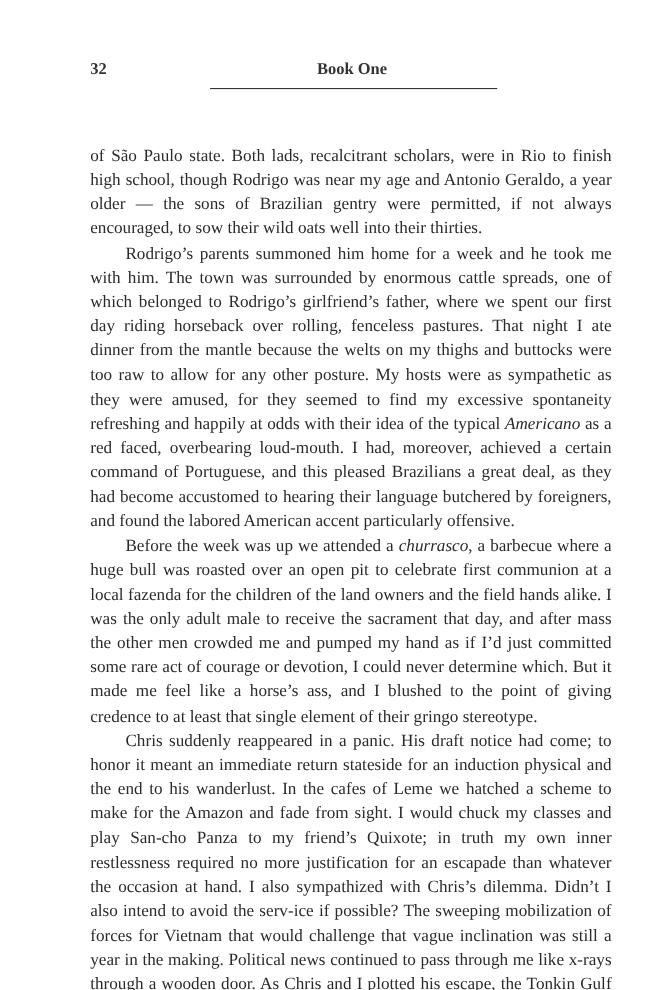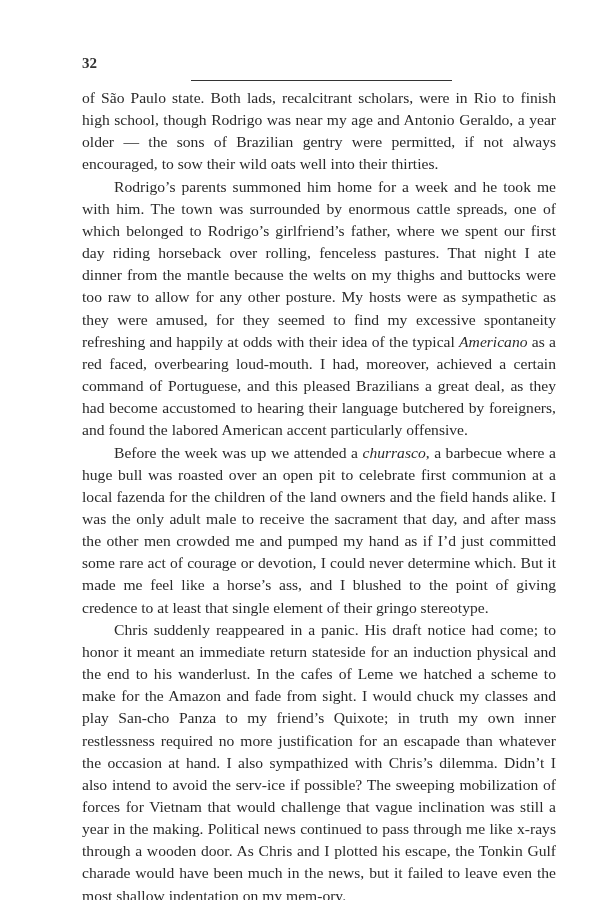--- a/index.html
+++ b/index.html
@@ -23,28 +23,29 @@
     background: #333;
   }
   .body-text {
     position: absolute; left: 82px; top: 87px; width: 474px;
     font-size: 15.6px; line-height: 22.15px;
     text-align: justify;
     hyphens: manual;
   }
   .body-text p { margin: 0; }
   .body-text p.indent { text-indent: 32px; }
-  .body-text p.first { text-indent: 0; }
+  .body-text p.first { text-indent: 0; margin-top: 44px; }
   em { }
 </style>
 </head>
 <body>
 
 <div class="page">
   <div class="folio">32</div>
+  <div class="running-head">Book One</div>
   <div class="rule"></div>
 
   <div class="body-text">
     <p class="first">
       <span>of São Paulo state. Both lads, recalcitrant scholars, were in Rio to finish high school, though Rodrigo was near my age and Antonio Geraldo, a year older — the sons of Brazilian gentry were permitted, if not always encouraged, to sow their wild oats well into their thirties.</span>
     </p>
     <p class="indent">
       <span>Rodrigo’s parents summoned him home for a week and he took me with him. The town was surrounded by enormous cattle spreads, one of which belonged to Rodrigo’s girlfriend’s father, where we spent our first day riding horseback over rolling, fenceless pastures. That night I ate dinner from the mantle because the welts on my thighs and buttocks were too raw to allow for any other posture. My hosts were as sympathetic as they were amused, for they seemed to find my excessive spontaneity refreshing and happily at odds with their idea of the typical </span><em>Americano</em><span> as a red faced, overbearing loud-mouth. I had, moreover, achieved a certain command of Portuguese, and this pleased Brazilians a great deal, as they had become accustomed to hearing their language butchered by foreigners, and found the labored American accent particularly offensive.</span>
     </p>
     <p class="indent">

